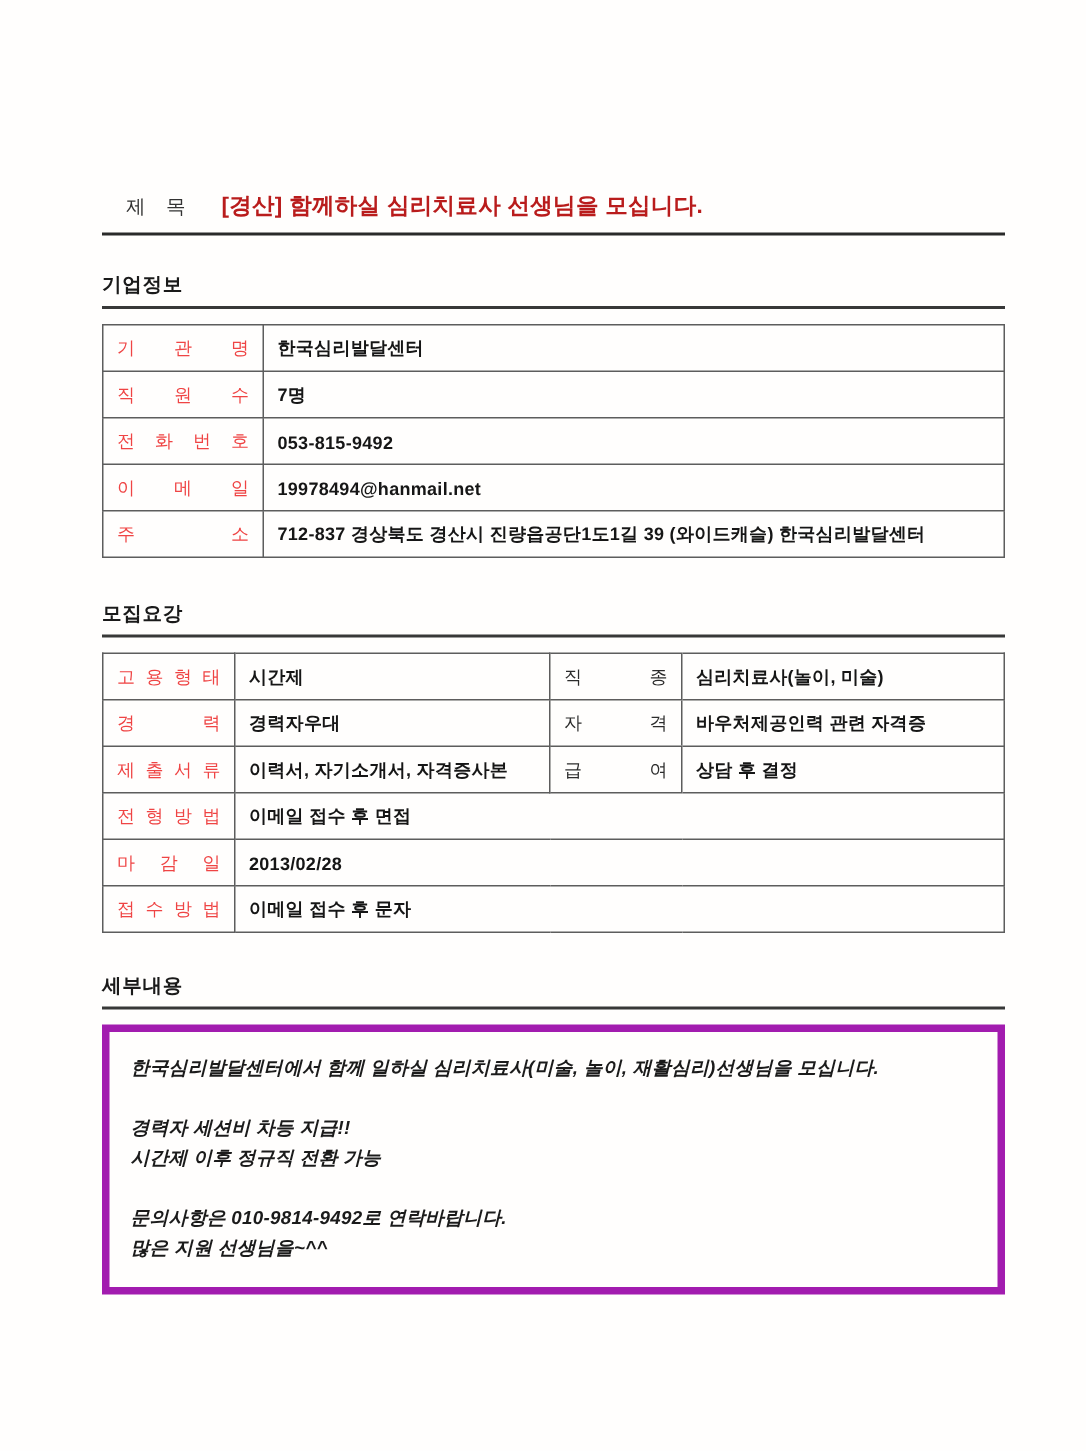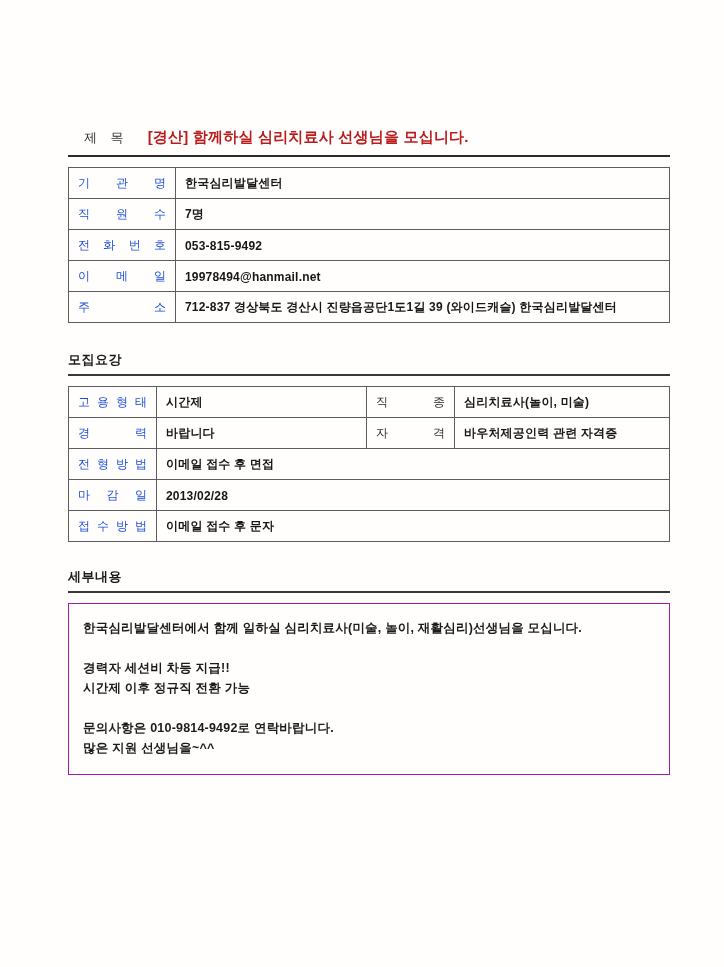--- a/index.html
+++ b/index.html
@@ -68,21 +68,21 @@
   table.info-table td {
     border: 1px solid #5d5d5d;
     font-size: 12px;
     padding: 7px 9px 6px 9px;
     vertical-align: middle;
     overflow: hidden;
     white-space: nowrap;
   }
   td.lbl {
     width: 88px;
-    color: #1d4ed8;
+    color: #ef4444;
     text-align: justify;
     text-align-last: justify;
     border-right: 1px dashed #6a6a6a;
     background: #fffefd;
   }
   td.val {
     font-weight: bold;
     color: #161616;
     letter-spacing: 0.2px;
   }
@@ -91,23 +91,24 @@
     color: #2c2c2c;
     text-align: justify;
     text-align-last: justify;
     border-right: 1px dashed #6a6a6a;
   }
   table.recruit col.c-val1 { width: 210px; }
 
   
   .detail-box {
     margin-top: 10px;
-    border: 1px solid #a21caf;
+    border: 5px solid #a21caf;
     padding: 14px 8px 16px 14px;
     min-height: 118px;
+    font-style: italic;
   }
   .detail-line {
     font-size: 12.5px;
     font-weight: bold;
     color: #1b1b1b;
     line-height: 20px;
     min-height: 20px;
     letter-spacing: 0.2px;
     white-space: nowrap;
   }
@@ -116,20 +117,21 @@
 <body>
 
 <div class="page">
   <div class="content">
 
     <div class="title-row">
       <span class="title-label">제 목</span>
       <span class="title-text">[경산] 함께하실 심리치료사 선생님을 모십니다.</span>
     </div>
 
+    <div class="section-heading gap-title-to-company">기업정보</div>
 
     <table class="info-table">
       <tbody>
         <tr>
           <td class="lbl">기 관 명</td>
           <td class="val">한국심리발달센터</td>
         </tr>
         <tr>
           <td class="lbl">직 원 수</td>
           <td class="val">7명</td>
@@ -160,23 +162,29 @@
       </colgroup>
       <tbody>
         <tr>
           <td class="lbl">고 용 형 태</td>
           <td class="val">시간제</td>
           <td class="lbl2">직 종</td>
           <td class="val">심리치료사(놀이, 미술)</td>
         </tr>
         <tr>
           <td class="lbl">경 력</td>
-          <td class="val">바랍니다</td>
+          <td class="val">경력자우대</td>
           <td class="lbl2">자 격</td>
           <td class="val">바우처제공인력 관련 자격증</td>
+        </tr>
+        <tr>
+          <td class="lbl">제 출 서 류</td>
+          <td class="val">이력서, 자기소개서, 자격증사본</td>
+          <td class="lbl2">급 여</td>
+          <td class="val">상담 후 결정</td>
         </tr>
         <tr>
           <td class="lbl">전 형 방 법</td>
           <td class="val" colspan="3">이메일 접수 후 면접</td>
         </tr>
         <tr>
           <td class="lbl">마 감 일</td>
           <td class="val" colspan="3">2013/02/28</td>
         </tr>
         <tr>

